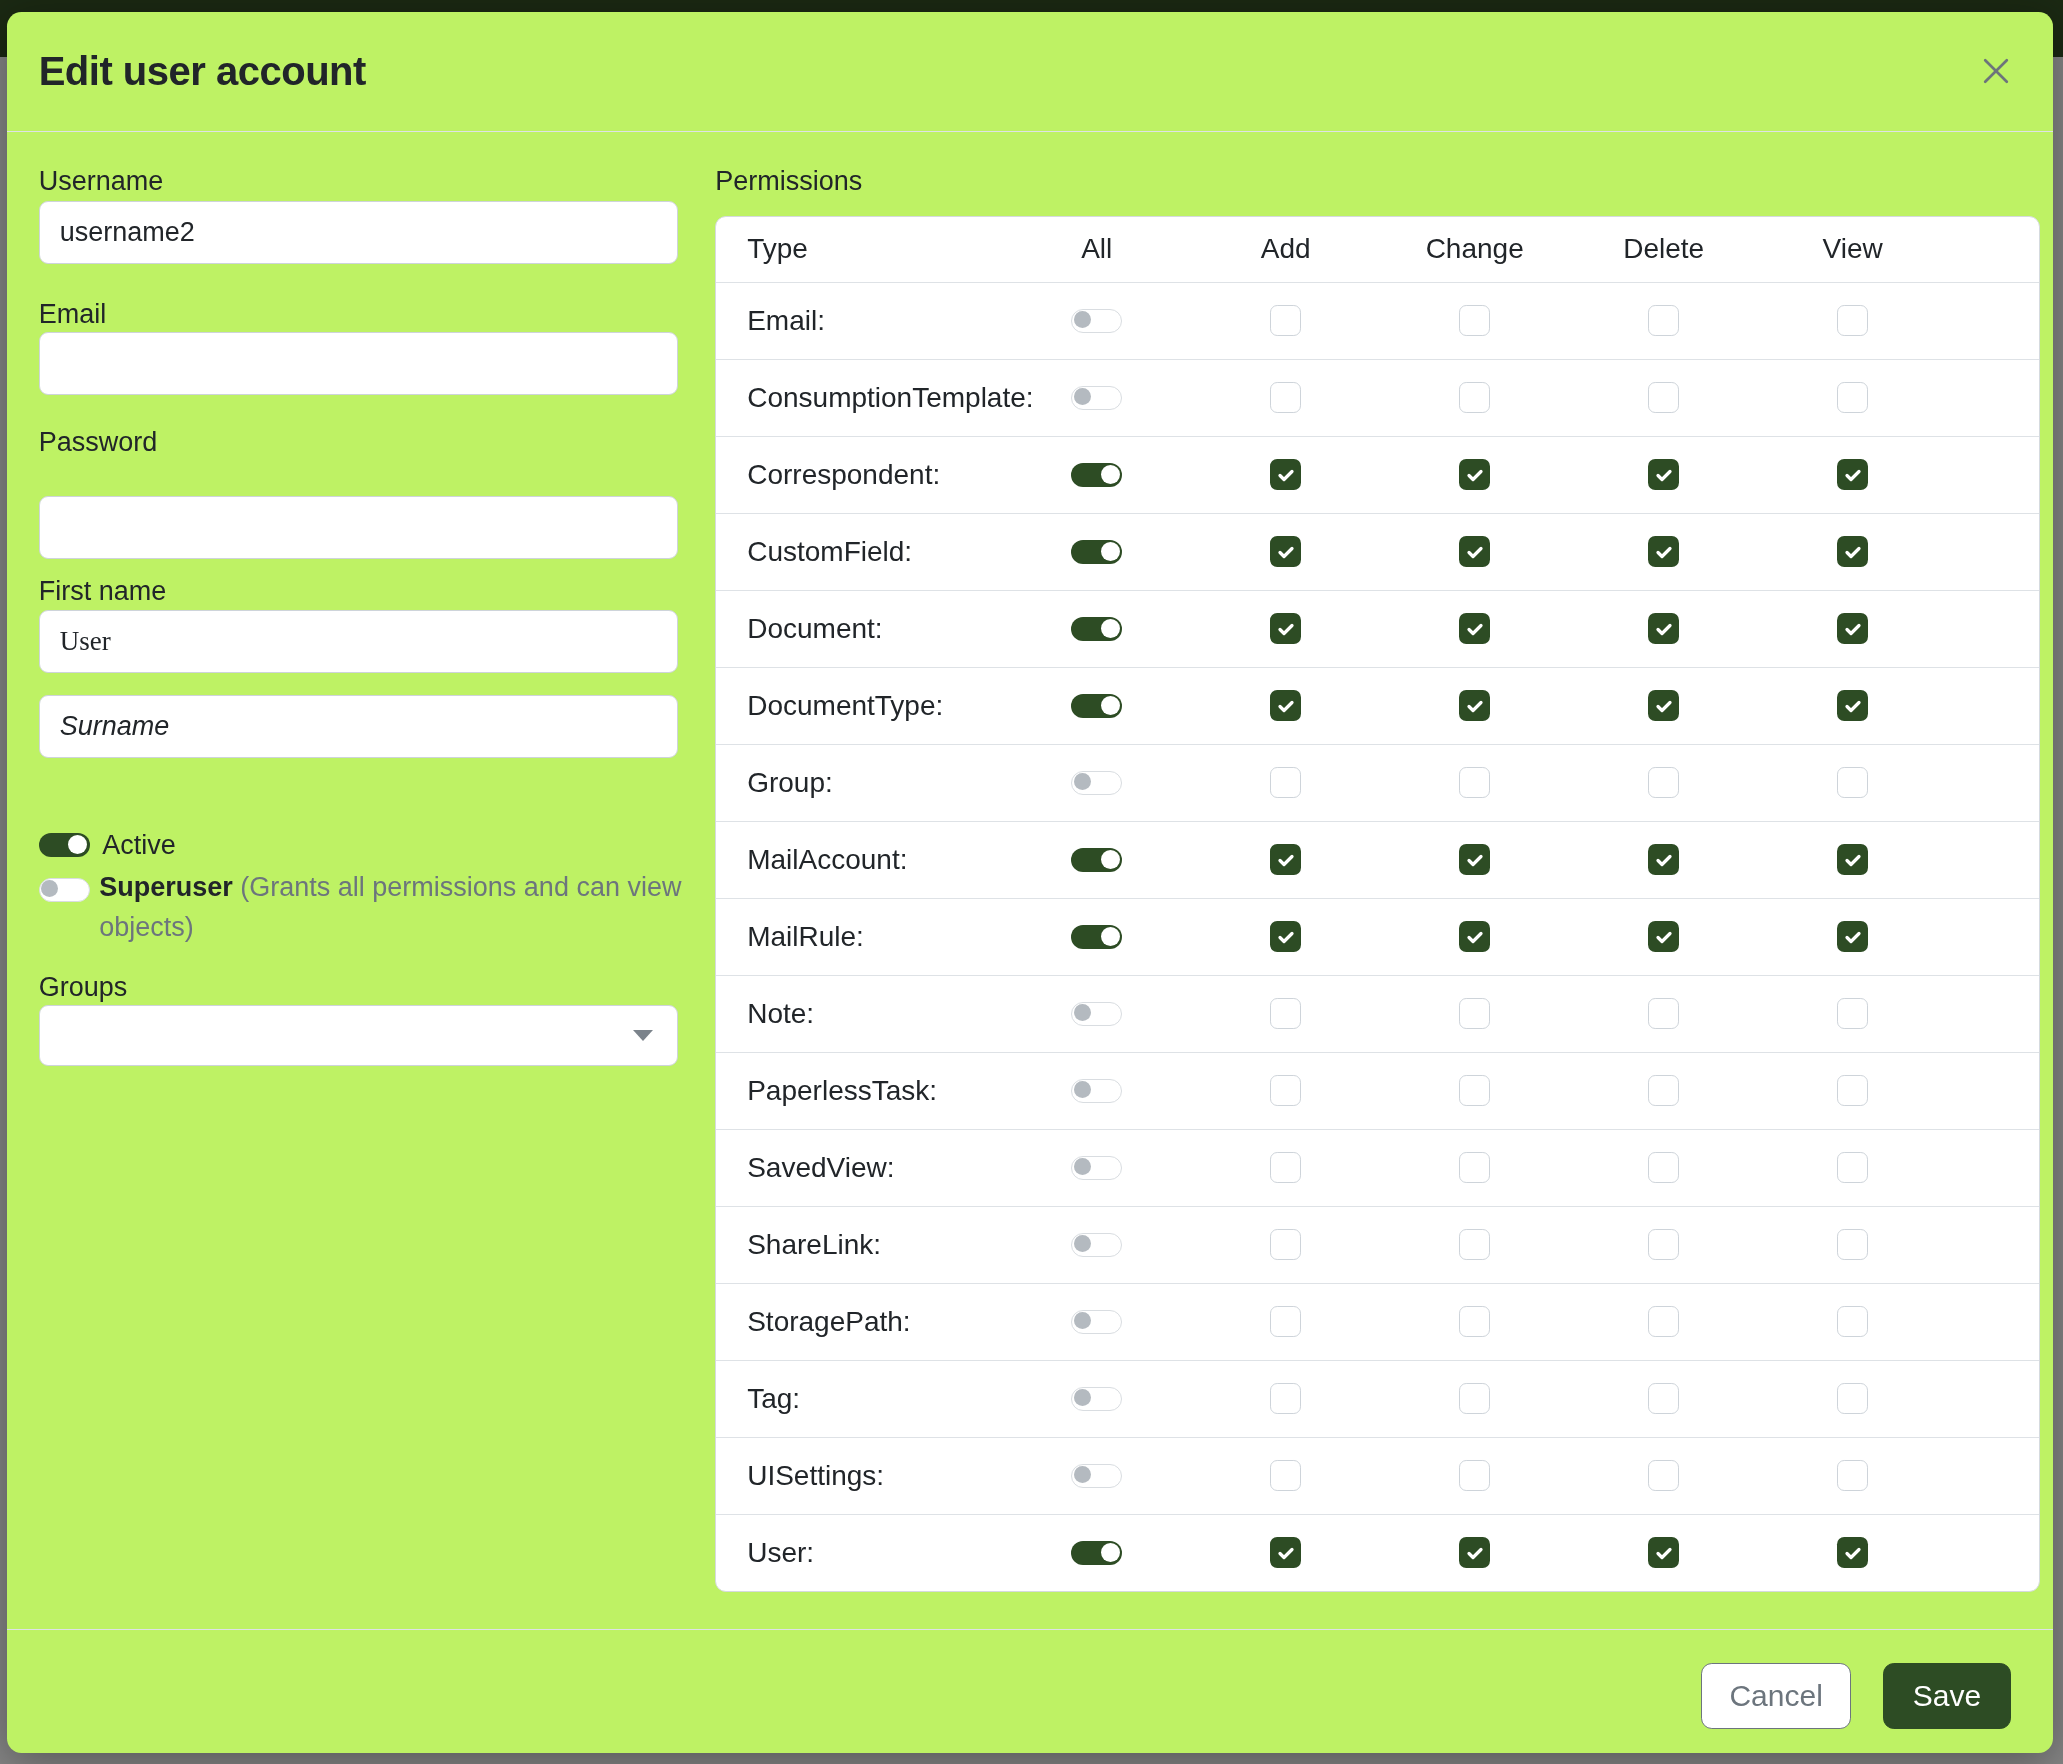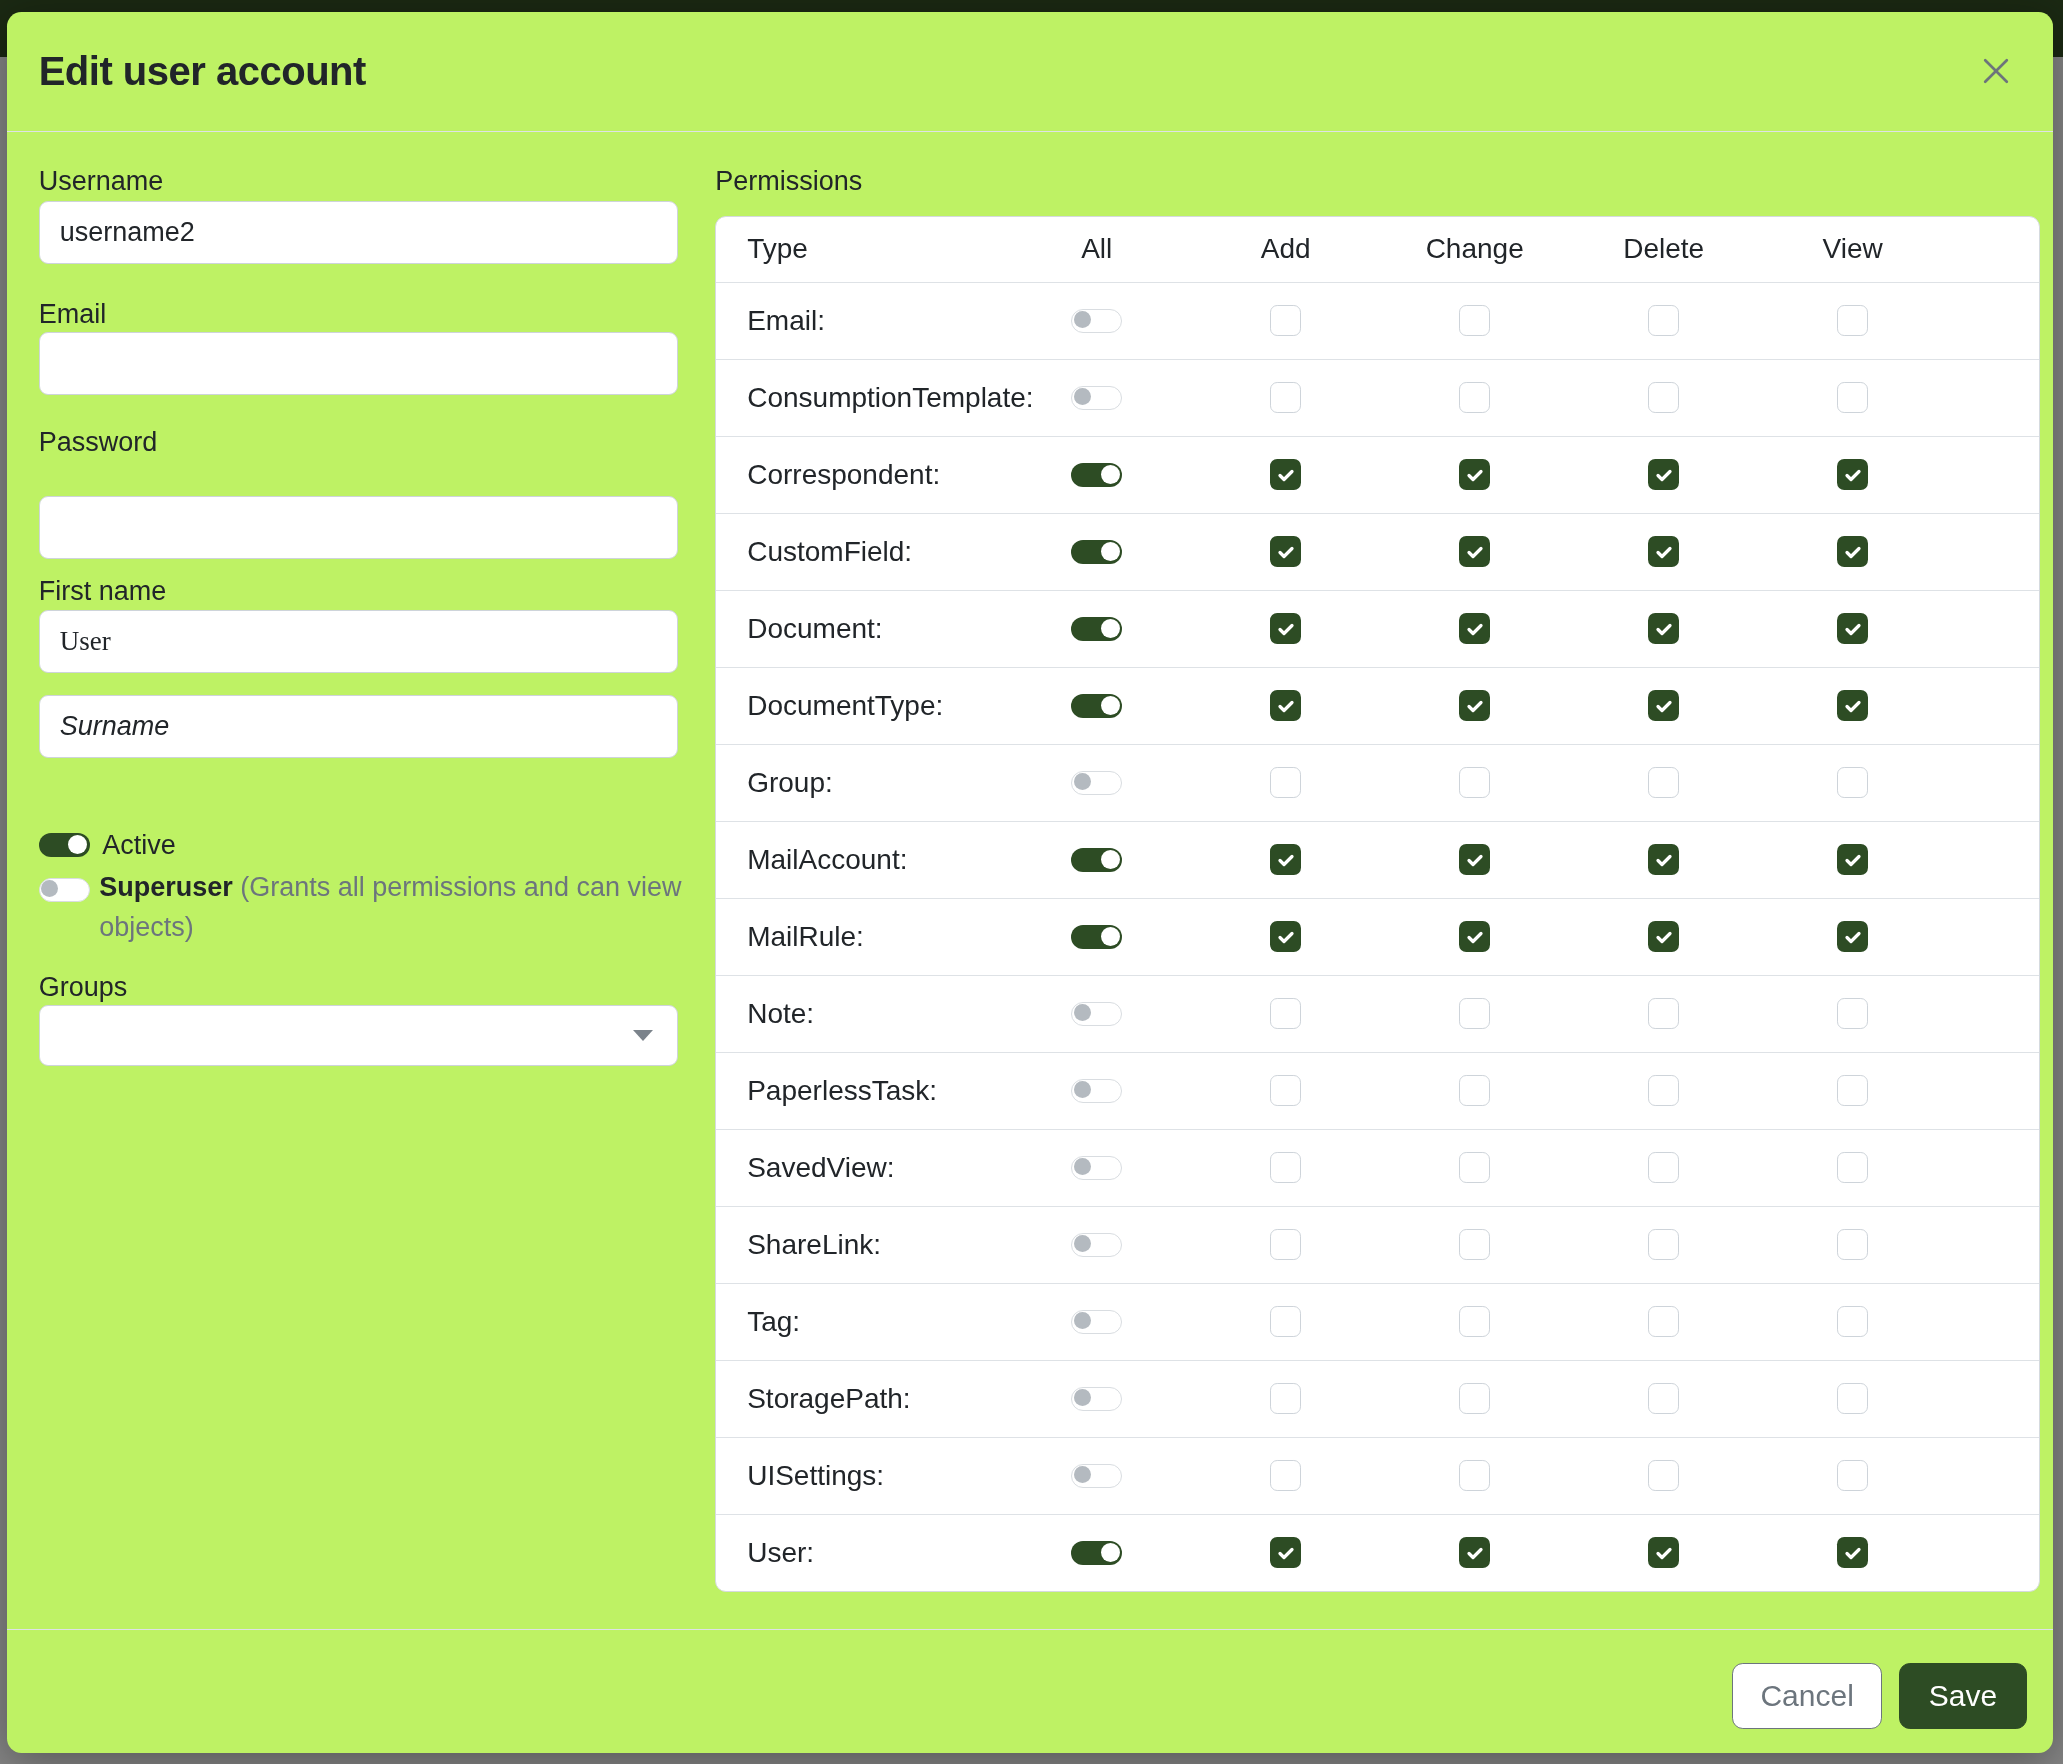--- a/index.html
+++ b/index.html
@@ -76,21 +76,21 @@
   .prow{height:77px;border-top:1.8px solid var(--line);font-size:28px;}
   .cell-type{padding-left:31px;}
   .cell-c{display:flex;justify-content:center;align-items:center;}
   .cb{width:31px;height:31px;border-radius:7.2px;cursor:pointer;display:flex;align-items:center;justify-content:center;}
   .cb.off{border:1.8px solid var(--inputborder);background:#fff;}
   .cb.on{background:var(--accent);}
   
   .footer-divider{position:absolute;left:0;right:0;top:1617px;border-top:1.8px solid var(--line);}
   .modal-footer{
     position:absolute;left:0;right:0;top:1619px;height:131px;
-    display:flex;align-items:center;justify-content:flex-end;gap:17px;padding-right:26px;
+    display:flex;align-items:center;justify-content:flex-end;gap:32px;padding-right:42px;
   }
   .btn{height:66px;border-radius:10.8px;font-size:30px;cursor:pointer;
        font-family:"Liberation Sans","DejaVu Sans",sans-serif;}
   .btn-cancel{background:#fff;border:1.8px solid #6c757d;color:#6c757d;padding:0 27px;}
   .btn-save{background:var(--accent);border:1.8px solid var(--accent);color:#fff;padding:0 29px;}
 </style>
 </head>
 <body>
 
 <div class="navbar-strip"></div>
@@ -519,42 +519,42 @@
           </div>
           <div class="cell-c">
             <div class="cb off" role="checkbox" aria-checked="false"></div>
           </div>
           <div class="cell-c">
             <div class="cb off" role="checkbox" aria-checked="false"></div>
           </div>
           <div></div>
         </div>
         <div class="pgrid prow">
+          <div class="cell-type">StoragePath:</div>
+          <div class="cell-c">
+            <div class="switch off" role="switch" aria-checked="false">
+              <div class="knob"></div>
+            </div>
+          </div>
+          <div class="cell-c">
+            <div class="cb off" role="checkbox" aria-checked="false"></div>
+          </div>
+          <div class="cell-c">
+            <div class="cb off" role="checkbox" aria-checked="false"></div>
+          </div>
+          <div class="cell-c">
+            <div class="cb off" role="checkbox" aria-checked="false"></div>
+          </div>
+          <div class="cell-c">
+            <div class="cb off" role="checkbox" aria-checked="false"></div>
+          </div>
+          <div></div>
+        </div>
+        <div class="pgrid prow">
           <div class="cell-type">Tag:</div>
-          <div class="cell-c">
-            <div class="switch off" role="switch" aria-checked="false">
-              <div class="knob"></div>
-            </div>
-          </div>
-          <div class="cell-c">
-            <div class="cb off" role="checkbox" aria-checked="false"></div>
-          </div>
-          <div class="cell-c">
-            <div class="cb off" role="checkbox" aria-checked="false"></div>
-          </div>
-          <div class="cell-c">
-            <div class="cb off" role="checkbox" aria-checked="false"></div>
-          </div>
-          <div class="cell-c">
-            <div class="cb off" role="checkbox" aria-checked="false"></div>
-          </div>
-          <div></div>
-        </div>
-        <div class="pgrid prow">
-          <div class="cell-type">StoragePath:</div>
           <div class="cell-c">
             <div class="switch off" role="switch" aria-checked="false">
               <div class="knob"></div>
             </div>
           </div>
           <div class="cell-c">
             <div class="cb off" role="checkbox" aria-checked="false"></div>
           </div>
           <div class="cell-c">
             <div class="cb off" role="checkbox" aria-checked="false"></div>

